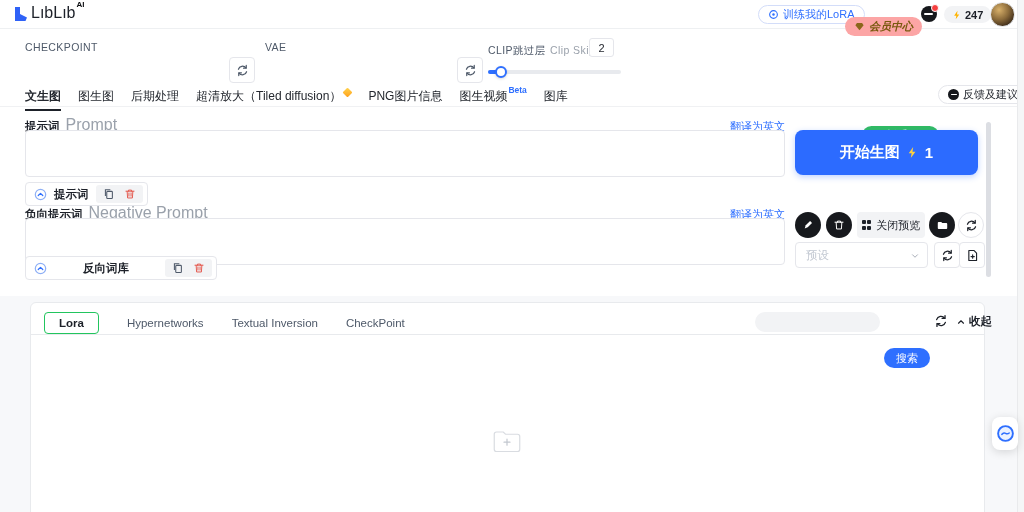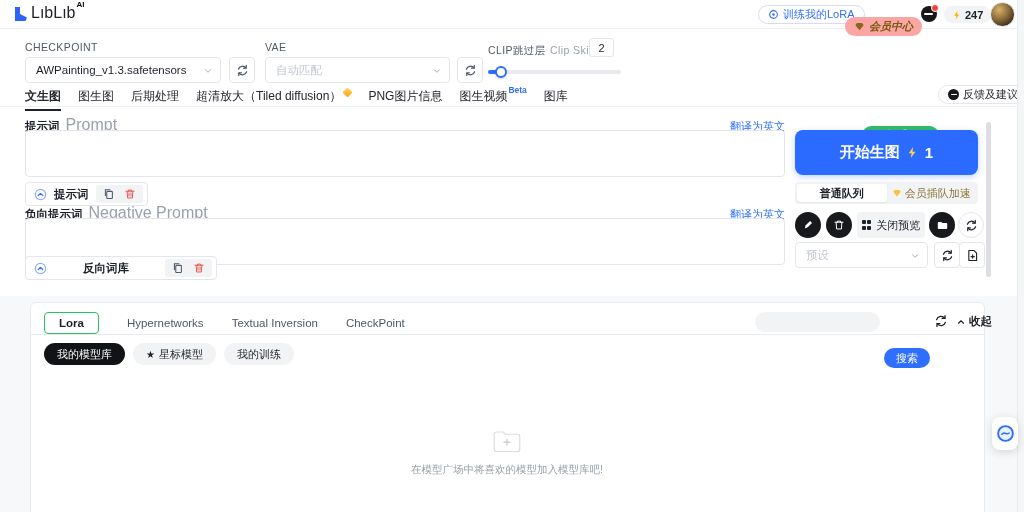--- a/index.html
+++ b/index.html
@@ -144,42 +144,30 @@
   <div class="abs flex credits">
     <svg width="10" height="12" viewBox="0 0 16 16">
       <path d="M8.8 1.2 3.4 9h3.5l-1 5.8L11.6 7H8Z" fill="#ffb400"></path>
     </svg>
     <span>247</span>
   </div>
 
   <div class="abs avatar"></div>
 
   <div class="abs fldlbl" style="left:25px;top:41px;">CHECKPOINT</div>
-  <div class="sel" style="left:25px;top:57px;width:196px;">
-    <span>AWPainting_v1.3.safetensors</span>
-    <svg class="chev" width="10" height="10" viewBox="0 0 16 16">
-      <path d="M4 6l4 4 4-4" fill="none" stroke="currentColor" stroke-width="1.6" stroke-linecap="round" stroke-linejoin="round"></path>
-    </svg>
-  </div>
   <div class="abs sqbtn" style="left:229px;top:57px;">
     <svg width="13" height="13" viewBox="0 0 16 16">
       <path d="M3 6.5a5.2 5.2 0 0 1 9.2-1.6" fill="none" stroke="currentColor" stroke-width="1.5" stroke-linecap="round"></path>
       <path d="M12.6 1.8v3.3H9.3" fill="none" stroke="currentColor" stroke-width="1.5" stroke-linecap="round" stroke-linejoin="round"></path>
       <path d="M13 9.5a5.2 5.2 0 0 1-9.2 1.6" fill="none" stroke="currentColor" stroke-width="1.5" stroke-linecap="round"></path>
       <path d="M3.4 14.2v-3.3h3.3" fill="none" stroke="currentColor" stroke-width="1.5" stroke-linecap="round" stroke-linejoin="round"></path>
     </svg>
   </div>
 
   <div class="abs fldlbl" style="left:265px;top:41px;">VAE</div>
-  <div class="sel" style="left:265px;top:57px;width:185px;">
-    <span class="sel-placeholder">自动匹配</span>
-    <svg class="chev" width="10" height="10" viewBox="0 0 16 16">
-      <path d="M4 6l4 4 4-4" fill="none" stroke="currentColor" stroke-width="1.6" stroke-linecap="round" stroke-linejoin="round"></path>
-    </svg>
-  </div>
   <div class="abs sqbtn" style="left:457px;top:57px;">
     <svg width="13" height="13" viewBox="0 0 16 16">
       <path d="M3 6.5a5.2 5.2 0 0 1 9.2-1.6" fill="none" stroke="currentColor" stroke-width="1.5" stroke-linecap="round"></path>
       <path d="M12.6 1.8v3.3H9.3" fill="none" stroke="currentColor" stroke-width="1.5" stroke-linecap="round" stroke-linejoin="round"></path>
       <path d="M13 9.5a5.2 5.2 0 0 1-9.2 1.6" fill="none" stroke="currentColor" stroke-width="1.5" stroke-linecap="round"></path>
       <path d="M3.4 14.2v-3.3h3.3" fill="none" stroke="currentColor" stroke-width="1.5" stroke-linecap="round" stroke-linejoin="round"></path>
     </svg>
   </div>
 
   <div class="abs" style="left:488px;top:40px;">
@@ -265,29 +253,20 @@
   </div>
 
   <div class="abs startbtn">
     <span>开始生图</span>
     <svg width="13" height="15" viewBox="0 0 16 16">
       <path d="M8.8 1.2 3.4 9h3.5l-1 5.8L11.6 7H8Z" fill="#ffd23e"></path>
     </svg>
     <span>1</span>
   </div>
 
-  <div class="abs seg">
-    <span class="seg-item on">普通队列</span>
-    <span class="seg-item vip">
-      <svg width="10" height="10" viewBox="0 0 16 16">
-        <path d="M4.3 3h7.4L14 6 8 13.5 2 6Z" fill="#f5c242"></path>
-      </svg>
-      <span>会员插队加速</span>
-    </span>
-  </div>
 
   <div class="abs cbtn" style="left:795px;top:212px;">
     <svg width="12" height="12" viewBox="0 0 16 16">
       <path d="M3.6 12.6 5 8.4l5.8-5.8 2.6 2.6-5.8 5.8Z" fill="#fff"></path>
     </svg>
   </div>
   <div class="abs cbtn" style="left:826px;top:212px;">
     <svg width="12" height="12" viewBox="0 0 16 16">
       <path d="M2.6 4.3h10.8M6 4.3V2.8h4v1.5M4.2 4.3l.6 9h6.4l.6-9" fill="none" stroke="#fff" stroke-width="1.3" stroke-linecap="round"></path>
     </svg>
@@ -357,36 +336,27 @@
       <path d="M3.4 14.2v-3.3h3.3" fill="none" stroke="currentColor" stroke-width="1.5" stroke-linecap="round" stroke-linejoin="round"></path>
     </svg>
   </div>
   <div class="abs mcollapse">
     <svg width="10" height="10" viewBox="0 0 16 16">
       <path d="M4 10l4-4 4 4" fill="none" stroke="#1d2129" stroke-width="1.8" stroke-linecap="round" stroke-linejoin="round"></path>
     </svg>
     <span>收起</span>
   </div>
 
-  <div class="abs chips">
-    <span class="chip on">我的模型库</span>
-    <span class="chip">
-      <span style="font-size:10px;">★</span>
-      <span>星标模型</span>
-    </span>
-    <span class="chip">我的训练</span>
-  </div>
 
   <div class="abs empty-folder">
     <svg width="30" height="26" viewBox="0 0 40 34">
       <path d="M3 8c0-1.7 1.3-3 3-3h9l3 3h16c1.7 0 3 1.3 3 3v17c0 1.7-1.3 3-3 3H6c-1.7 0-3-1.3-3-3Z" fill="none" stroke="#d9dce1" stroke-width="1.6"></path>
       <path d="M20 14.5v8M16 18.5h8" stroke="#c2c7cf" stroke-width="1.6" stroke-linecap="round"></path>
     </svg>
   </div>
-  <div class="abs empty-text">在模型广场中将喜欢的模型加入模型库吧!</div>
 
   <div class="abs scrolltrack"></div>
   <div class="abs floatwidget">
     <svg width="19" height="19" viewBox="0 0 18 18">
       <circle cx="9" cy="9" r="7" fill="#eaf1ff" stroke="#2e6fff" stroke-width="1.8"></circle>
       <path d="M5.5 9.8c1.2-1 2.3-1.6 3.5-1s2.3.8 3.5-.3" fill="none" stroke="#2e6fff" stroke-width="1.4" stroke-linecap="round"></path>
     </svg>
   </div>
 
 </div>

